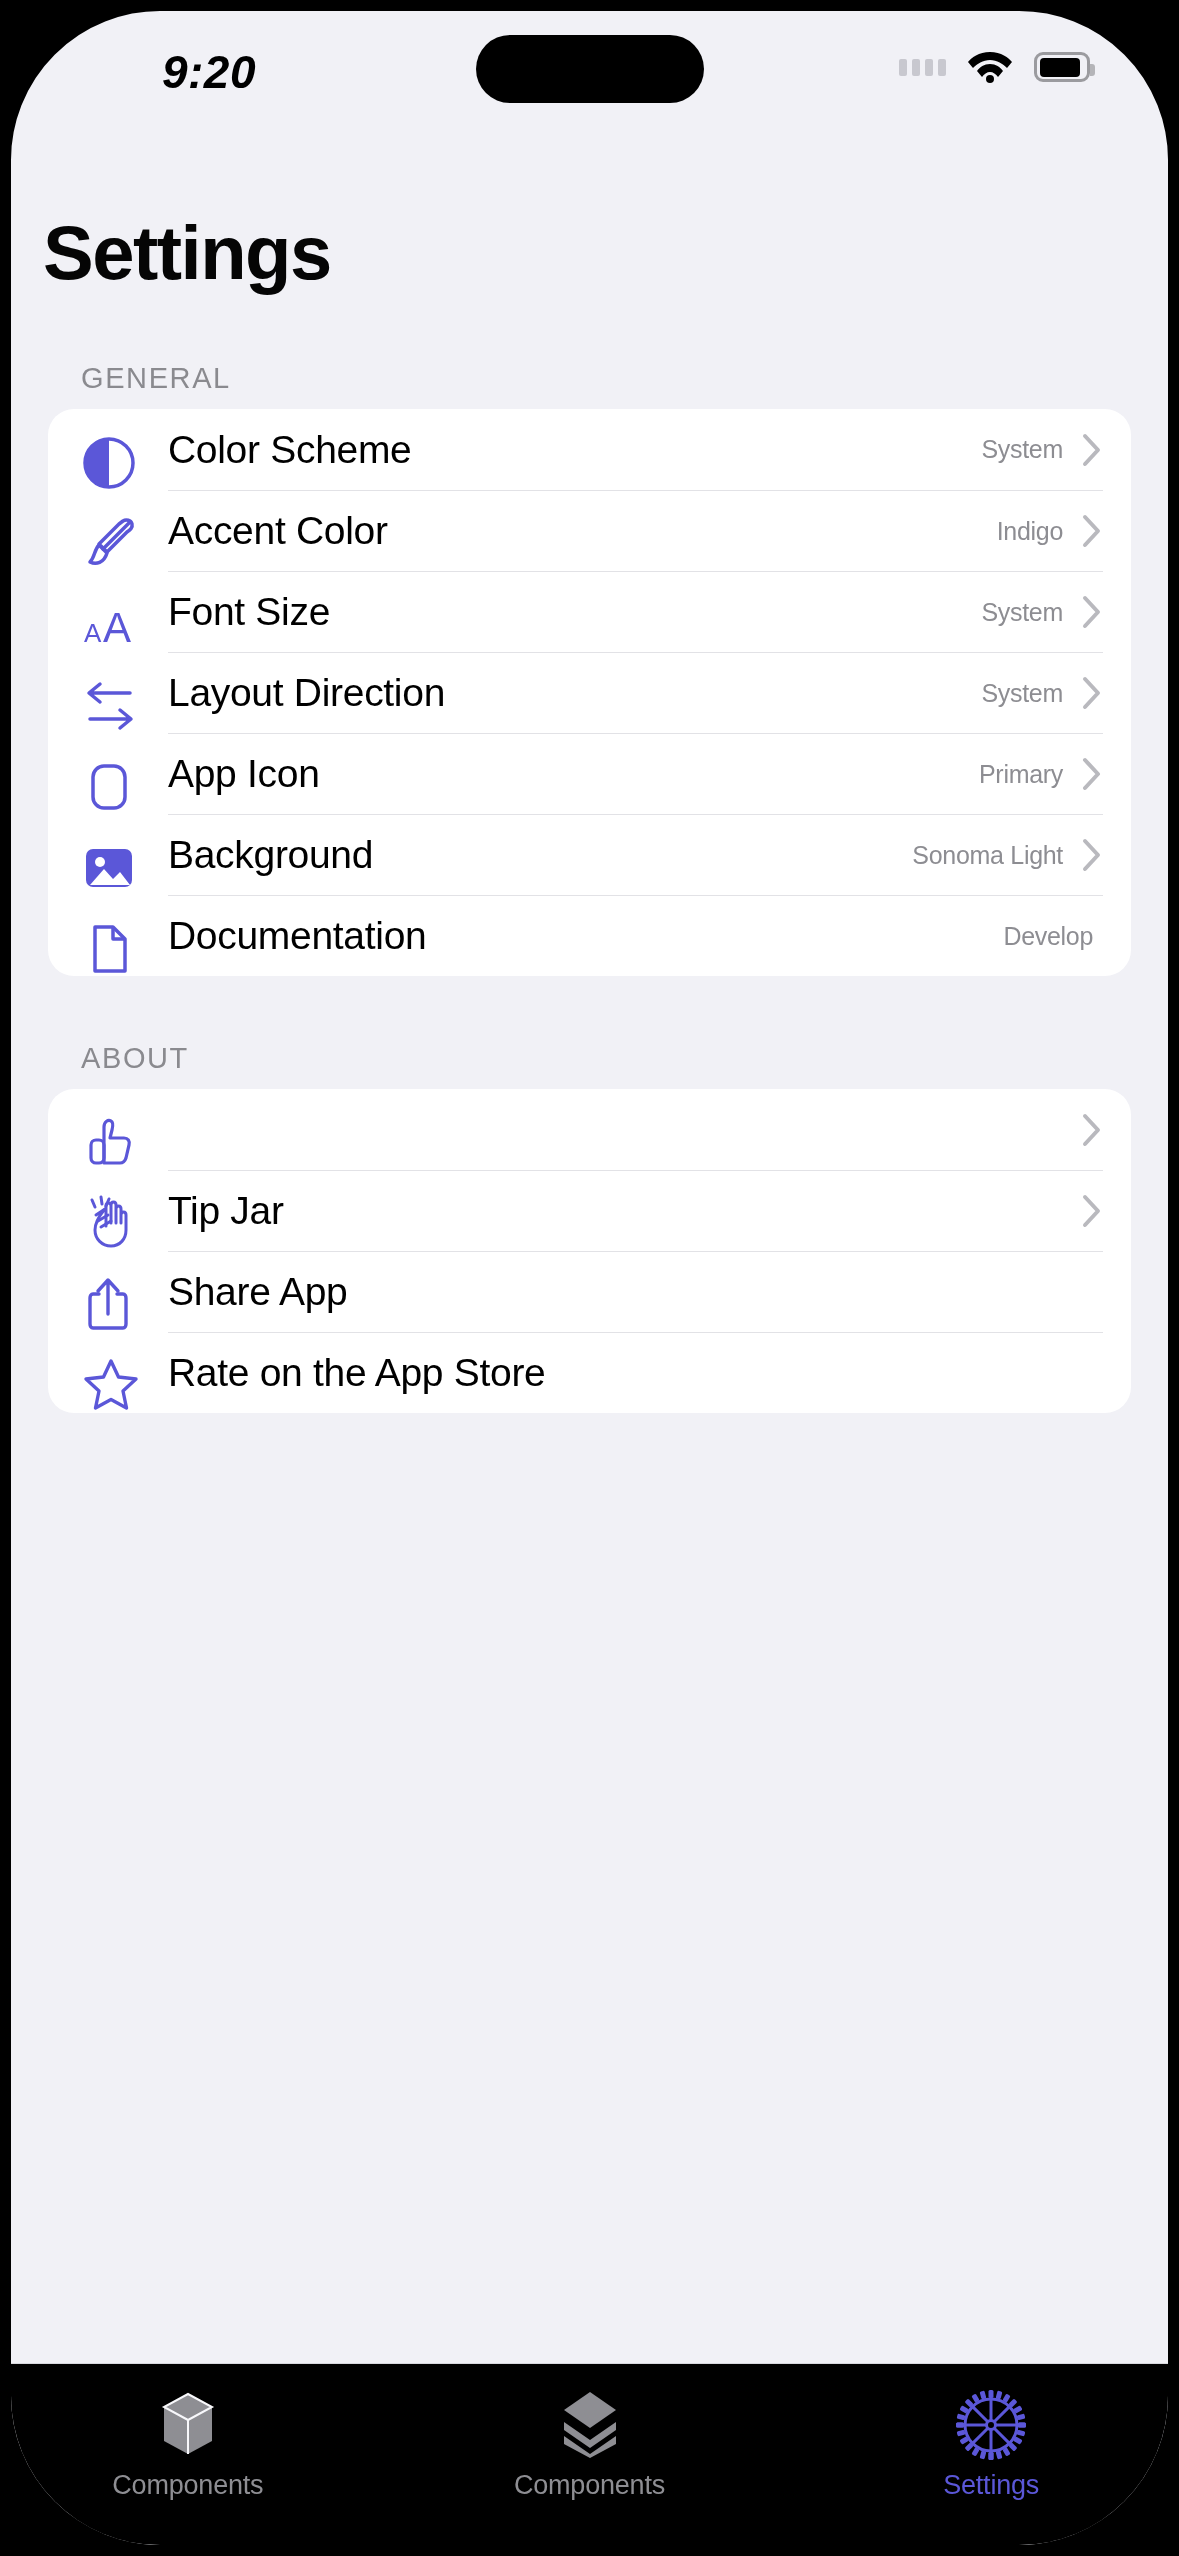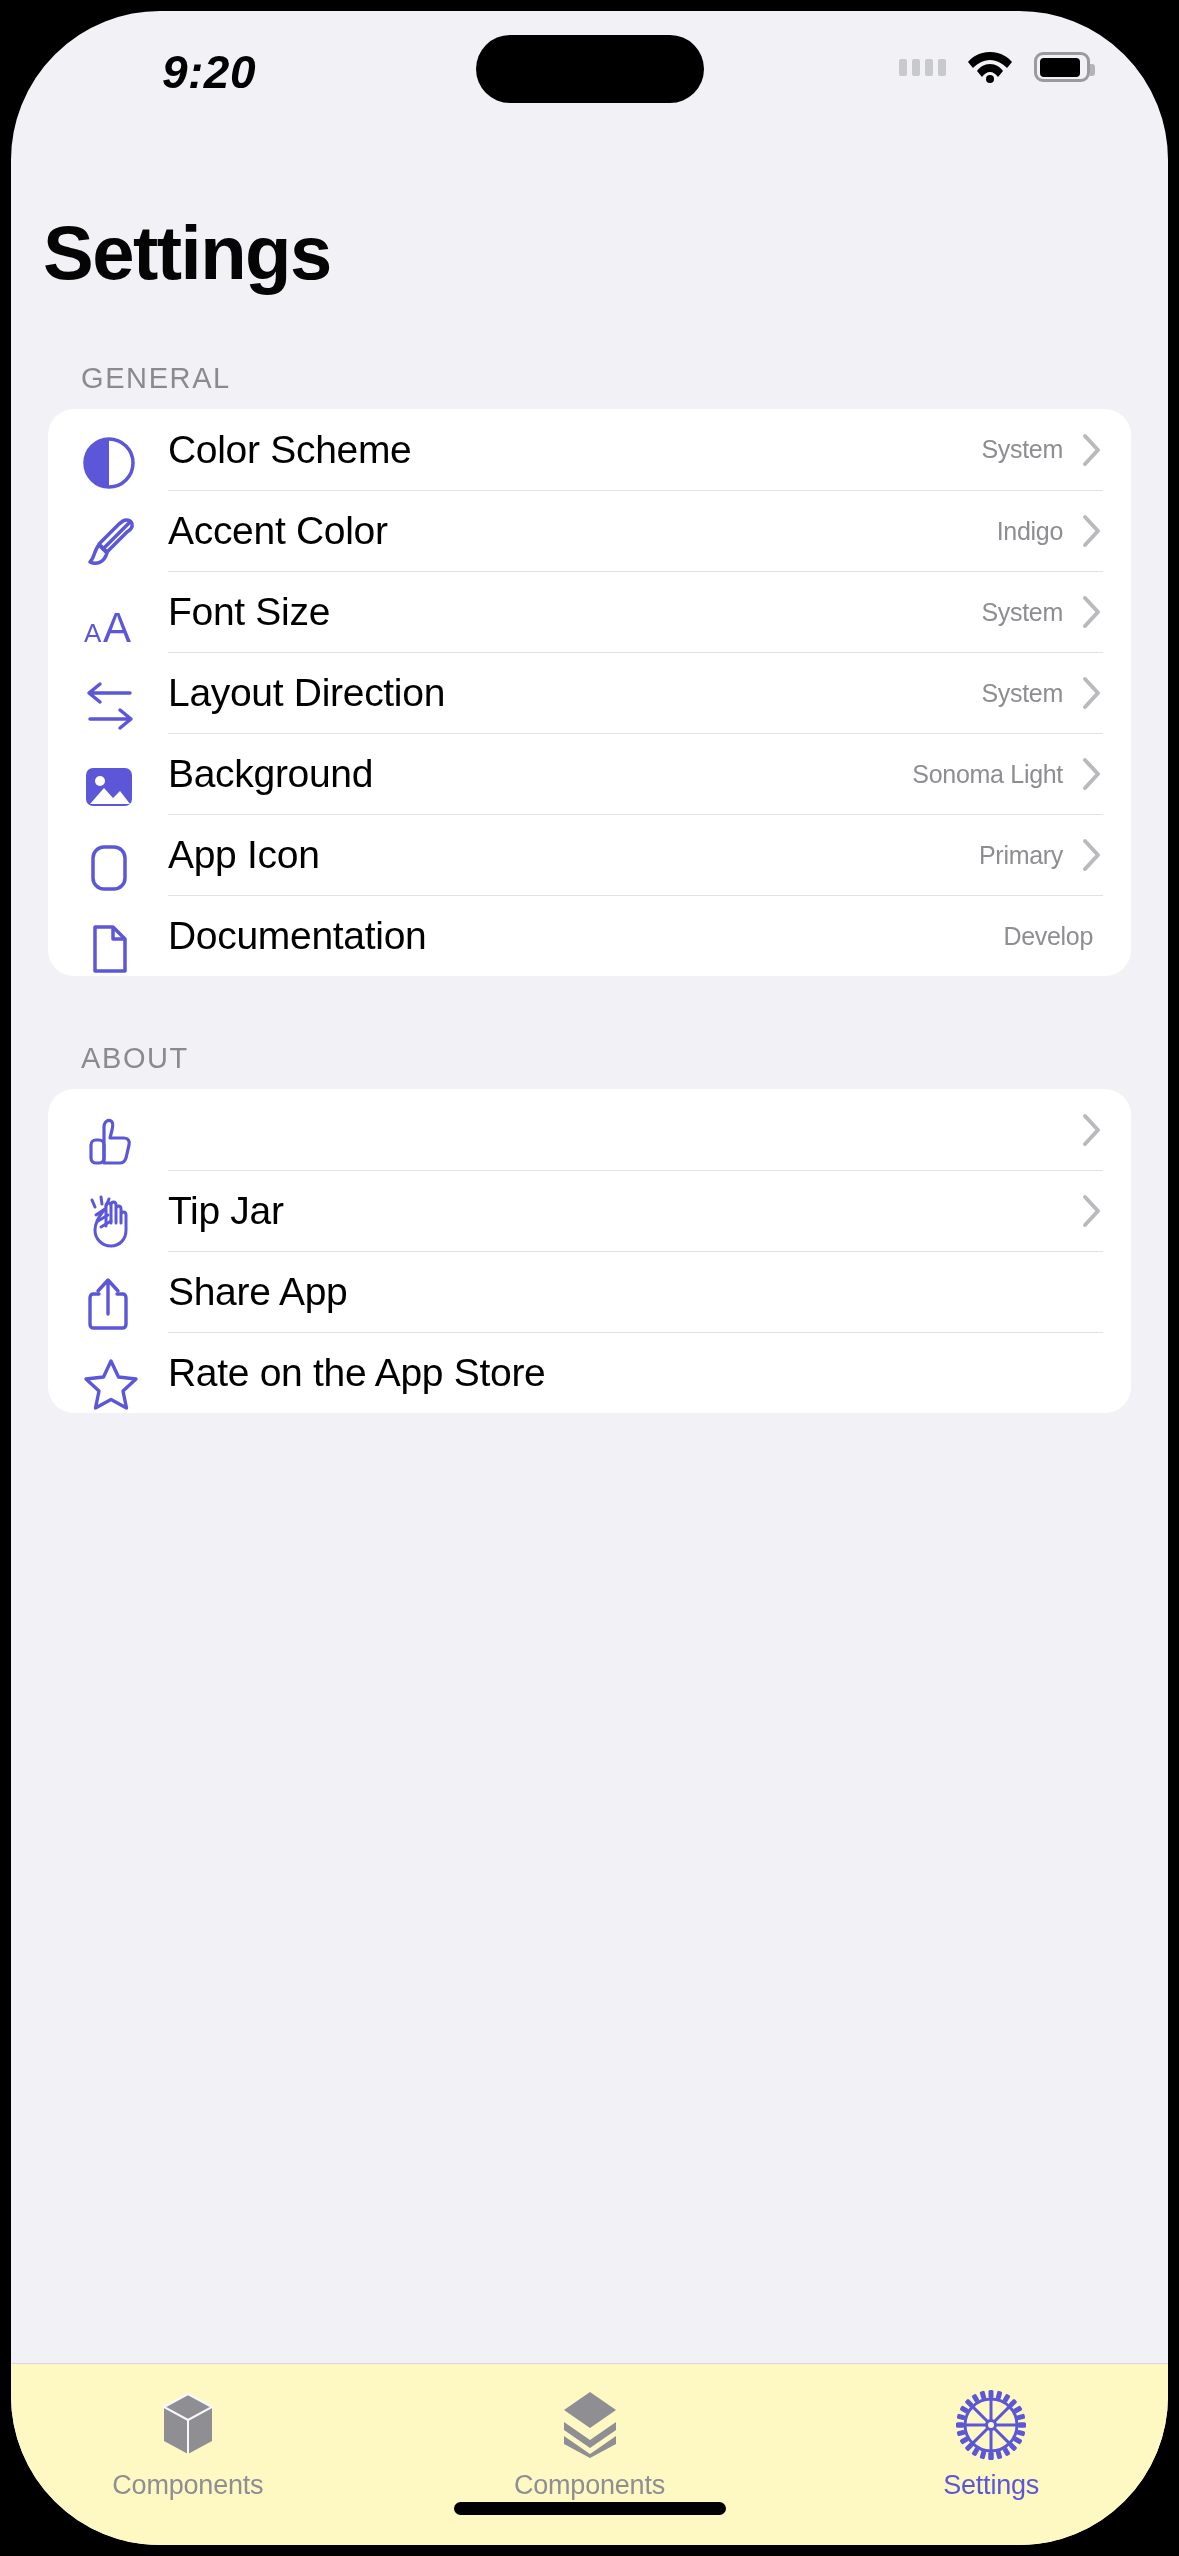--- a/index.html
+++ b/index.html
@@ -142,21 +142,21 @@
     width: 22px; height: 38px;
     flex: 0 0 22px;
     display: flex; align-items: center; justify-content: center;
   }
   .chevron svg { display: block; }
   
   #tabbar {
     position: absolute;
     left: 0; right: 0; bottom: 0;
     height: 182px;
-    background: #fef9c3;
+    background: #000000;
     border-top: 1.5px solid #d8d8dd;
     display: flex;
     gap: 48px;
   }
   .tab {
     flex: 1;
     display: flex;
     flex-direction: column;
     align-items: center;
     padding-top: 24px;
@@ -284,46 +284,46 @@
           <span class="chevron">
             <svg width="20" height="34" viewBox="0 0 20 34">
                 <polyline points="3,3 16,17 3,31" fill="none" stroke="#b9b9be" stroke-width="4" stroke-linecap="round" stroke-linejoin="round"></polyline>
               </svg>
           </span>
         </span>
       </div>
 
       <div class="row">
         <span class="icon-wrap">
+          <svg width="54" height="54" viewBox="0 0 54 54">
+            <rect x="11" y="6" width="32" height="42" rx="11" fill="none" stroke="#5B57D8" stroke-width="3.5"></rect>
+          </svg>
+        </span>
+        <span class="row-right">
+          <span class="row-label">App Icon</span>
+          <span class="row-value">Primary</span>
+          <span class="chevron">
+            <svg width="20" height="34" viewBox="0 0 20 34">
+                <polyline points="3,3 16,17 3,31" fill="none" stroke="#b9b9be" stroke-width="4" stroke-linecap="round" stroke-linejoin="round"></polyline>
+              </svg>
+          </span>
+        </span>
+      </div>
+
+      <div class="row">
+        <span class="icon-wrap">
           <svg width="56" height="54" viewBox="0 0 56 54">
             <rect x="4" y="8" width="46" height="38" rx="7" fill="#5B57D8"></rect>
             <circle cx="18" cy="21" r="5" fill="#ffffff"></circle>
             <path d="M8 44 L22 28 L31 38 L38 31 L48 44 Z" fill="#ffffff"></path>
           </svg>
         </span>
         <span class="row-right">
           <span class="row-label">Background</span>
           <span class="row-value">Sonoma Light</span>
-          <span class="chevron">
-            <svg width="20" height="34" viewBox="0 0 20 34">
-                <polyline points="3,3 16,17 3,31" fill="none" stroke="#b9b9be" stroke-width="4" stroke-linecap="round" stroke-linejoin="round"></polyline>
-              </svg>
-          </span>
-        </span>
-      </div>
-
-      <div class="row">
-        <span class="icon-wrap">
-          <svg width="54" height="54" viewBox="0 0 54 54">
-            <rect x="11" y="6" width="32" height="42" rx="11" fill="none" stroke="#5B57D8" stroke-width="3.5"></rect>
-          </svg>
-        </span>
-        <span class="row-right">
-          <span class="row-label">App Icon</span>
-          <span class="row-value">Primary</span>
           <span class="chevron">
             <svg width="20" height="34" viewBox="0 0 20 34">
                 <polyline points="3,3 16,17 3,31" fill="none" stroke="#b9b9be" stroke-width="4" stroke-linecap="round" stroke-linejoin="round"></polyline>
               </svg>
           </span>
         </span>
       </div>
 
       <div class="row">
         <span class="icon-wrap">

